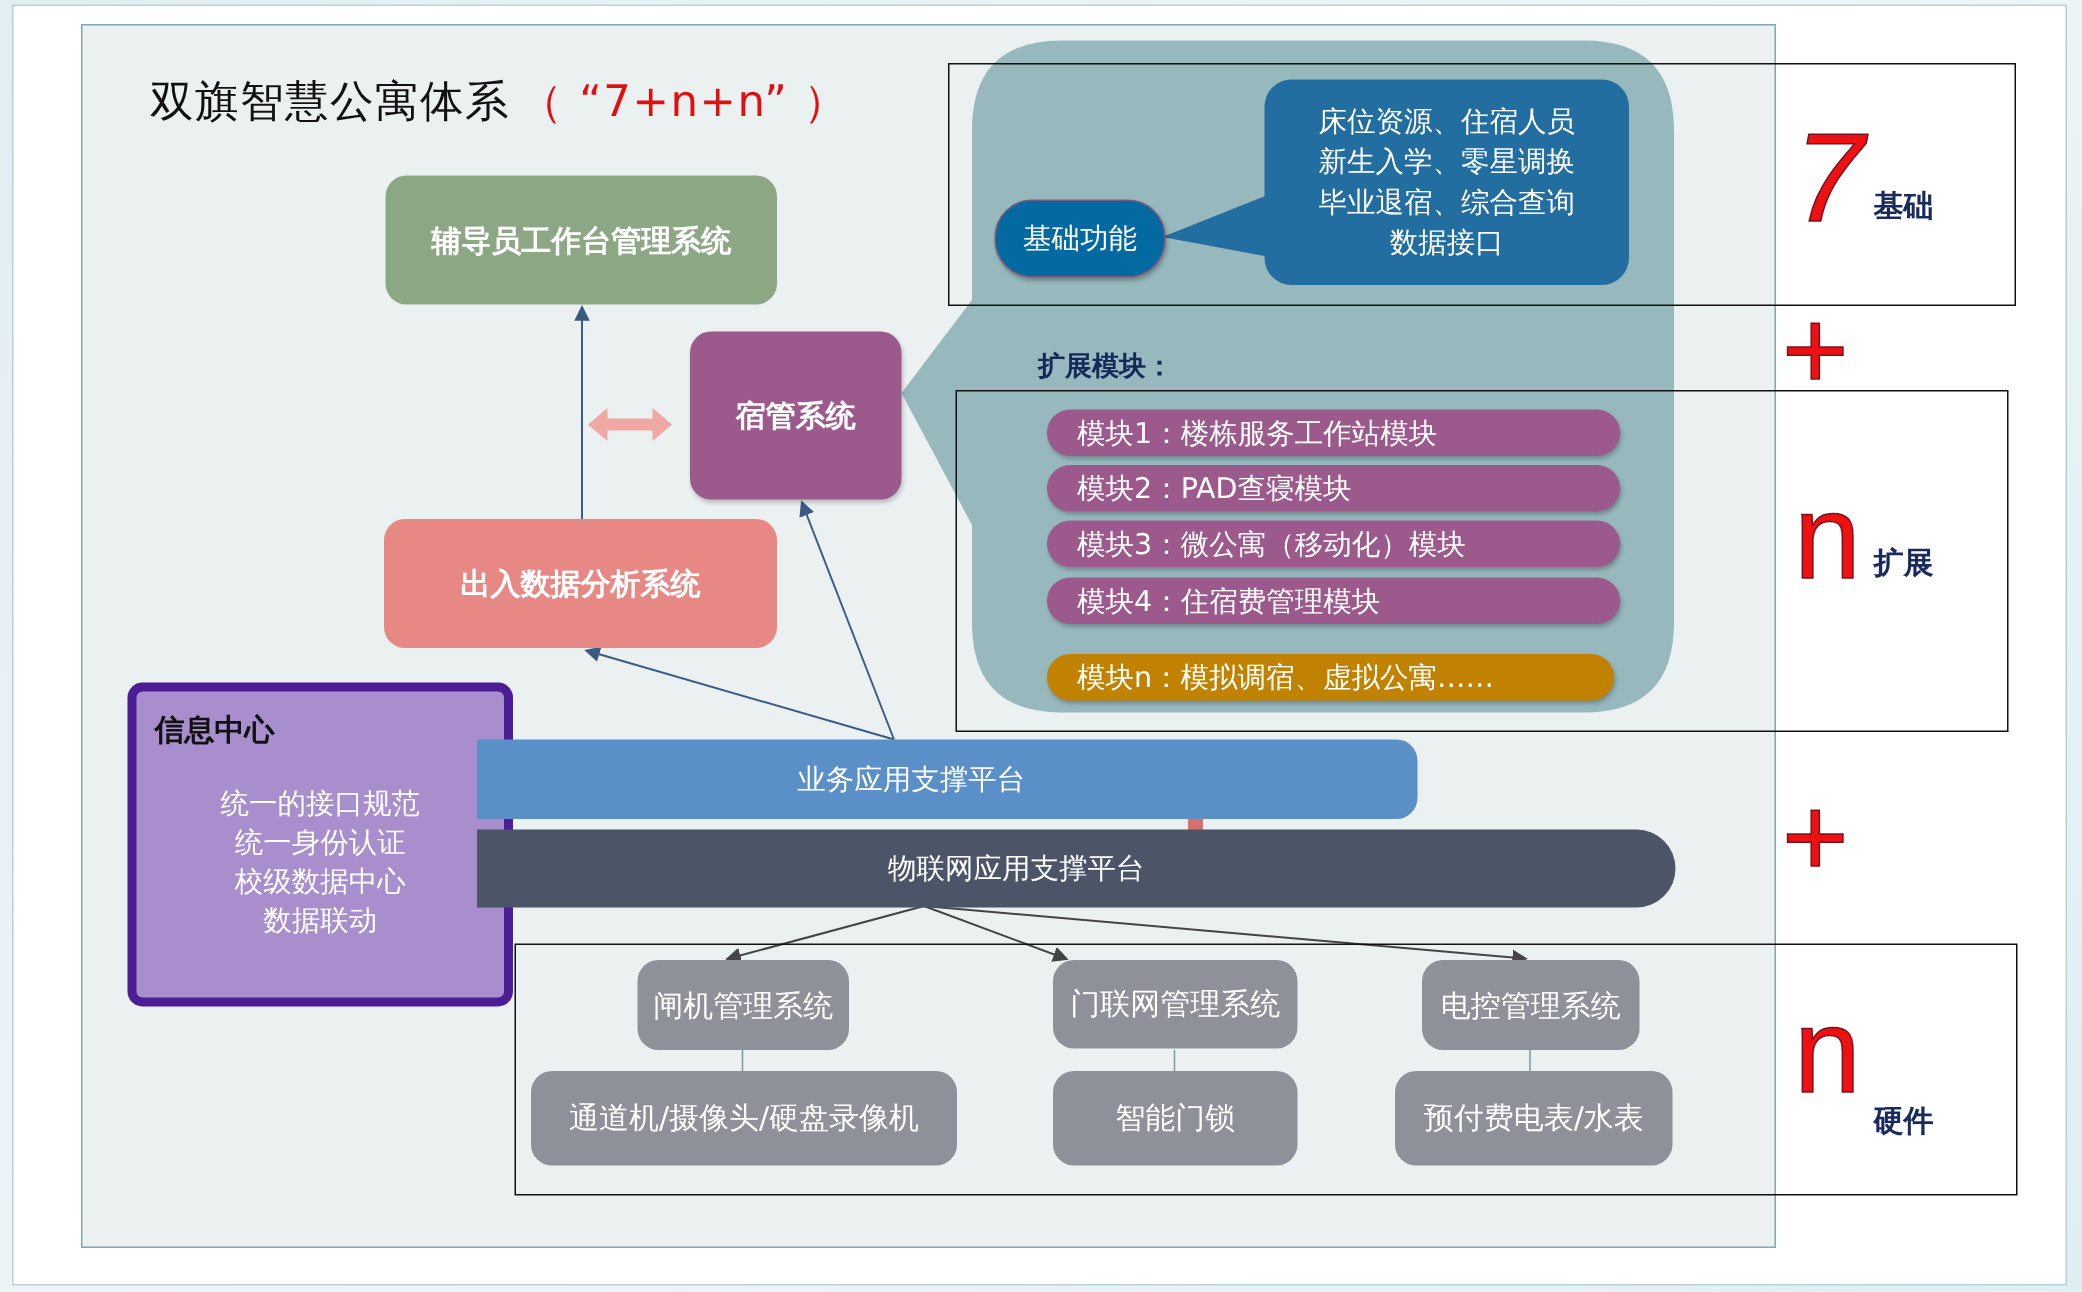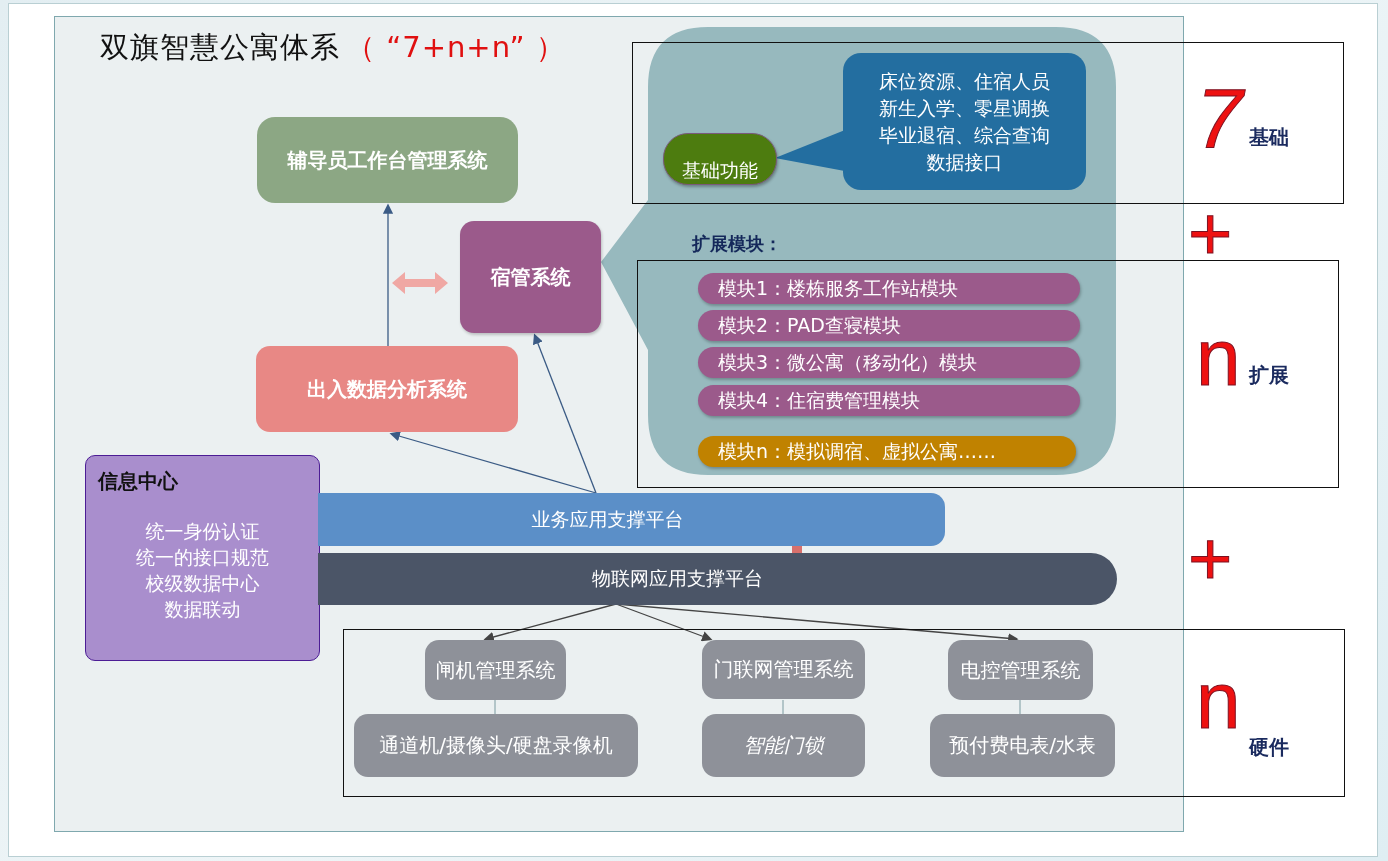--- a/index.html
+++ b/index.html
@@ -11,21 +11,21 @@
   .slide {
     position:absolute; left:8px; top:3px; width:1368px; height:852px;
     background:#ffffff; border:1px solid #b9cfd3;
   }
   .panel {
     position:absolute; left:54px; top:16px; width:1128px; height:814px;
     background:#ebf0f1; border:1px solid #7fa8ae;
   }
   .abs { position:absolute; }
   .title {
-    left:100px; top:28px; font-size:29px; color:#111; white-space:nowrap; letter-spacing:1px;
+    left:100px; top:48px; font-size:29px; color:#111; white-space:nowrap; letter-spacing:1px;
   }
   .title .red { color:#e01010; margin-left:6px; }
   .box {
     position:absolute; display:flex; align-items:center; justify-content:center;
     color:#fff; text-align:center; border-radius:14px;
   }
   .bold { font-weight:bold; }
   .outline { position:absolute; border:1.5px solid #111; background:transparent; }
   .pill {
     position:absolute; left:698px; width:382px; height:31px; border-radius:16px;
@@ -79,31 +79,31 @@
 
   <path d="M797,522 L809,538 L802,538 L802,560 L809,560 L797,576 L785,560 L792,560 L792,538 L785,538 Z" fill="#d8706c"></path>
 
   <path d="M775,158 L850,128 L850,172 Z" fill="#236ea0"></path>
 </svg>
 
 <div class="outline" style="left:632px;top:42px;width:710px;height:160px;"></div>
 <div class="outline" style="left:637px;top:260px;width:700px;height:226px;"></div>
 <div class="outline" style="left:343px;top:629px;width:1000px;height:166px;"></div>
 
-<div class="box bold" style="left:257px;top:117px;width:261px;height:86px;background:#8ca784;font-size:20px;border-radius:18px;">
+<div class="box bold" style="left:257px;top:117px;width:261px;height:86px;background:#8ca784;font-size:20px;">
   <span>辅导员工作台管理系统</span>
 </div>
 <div class="box bold" style="left:460px;top:221px;width:141px;height:112px;background:#9b5a8b;font-size:20px;box-shadow:1px 2px 3px rgba(0,0,0,0.2);">
   <span>宿管系统</span>
 </div>
 <div class="box bold" style="left:256px;top:346px;width:262px;height:86px;background:#e88885;font-size:20px;">
   <span>出入数据分析系统</span>
 </div>
 
-<div class="box" style="left:663px;top:133px;width:112px;height:50px;border-radius:25px;background:#4d7c0f;font-size:19px;border:1px solid #7a5a7a;box-shadow:1px 2px 3px rgba(0,0,0,0.3);align-items:flex-end;">
+<div class="box" style="left:663px;top:133px;width:112px;height:50px;border-radius:25px;background:#0369a1;font-size:19px;border:1px solid #7a5a7a;box-shadow:1px 2px 3px rgba(0,0,0,0.3);">
   <span>基础功能</span>
 </div>
 <div class="box" style="left:843px;top:53px;width:243px;height:137px;background:#236ea0;border-radius:18px;flex-direction:column;font-size:19px;line-height:27px;">
   <span>床位资源、住宿人员</span>
   <span>新生入学、零星调换</span>
   <span>毕业退宿、综合查询</span>
   <span>数据接口</span>
 </div>
 
 <div class="abs" style="left:692px;top:232px;font-size:18px;font-weight:bold;color:#14285a;">扩展模块：</div>
@@ -116,25 +116,25 @@
 <div class="pill" style="top:347px;background:#9b5a8b;">
   <span>模块3：微公寓（移动化）模块</span>
 </div>
 <div class="pill" style="top:385px;background:#9b5a8b;">
   <span>模块4：住宿费管理模块</span>
 </div>
 <div class="pill" style="top:436px;width:378px;background:#c08200;">
   <span>模块n：模拟调宿、虚拟公寓……</span>
 </div>
 
-<div class="abs" style="left:85px;top:455px;width:233px;height:204px;background:#a98ecd;border-radius:10px;border:1px solid #4c1d95;">
+<div class="abs" style="left:85px;top:455px;width:233px;height:204px;background:#a98ecd;border-radius:10px;border:6px solid #4c1d95;padding-left:12px;">
   <div style="position:absolute;left:12px;top:12px;font-size:20px;font-weight:bold;color:#111;">信息中心</div>
   <div style="position:absolute;left:0;top:62px;width:100%;text-align:center;color:#fff;font-size:19px;line-height:26px;">
+    <div>统一的接口规范</div>
     <div>统一身份认证</div>
-    <div>统一的接口规范</div>
     <div>校级数据中心</div>
     <div>数据联动</div>
   </div>
 </div>
 
 <div class="box" style="left:318px;top:493px;width:627px;height:53px;background:#5b8fc8;border-radius:0 14px 14px 0;font-size:19px;padding-right:48px;box-sizing:border-box;">
   <span>业务应用支撑平台</span>
 </div>
 <div class="box" style="left:318px;top:553px;width:799px;height:52px;background:#4b5567;border-radius:0 26px 26px 0;font-size:19px;padding-right:80px;box-sizing:border-box;">
   <span>物联网应用支撑平台</span>
@@ -145,21 +145,21 @@
 </div>
 <div class="box grey" style="left:702px;top:640px;width:163px;height:59px;">
   <span>门联网管理系统</span>
 </div>
 <div class="box grey" style="left:948px;top:640px;width:145px;height:60px;">
   <span>电控管理系统</span>
 </div>
 <div class="box grey" style="left:354px;top:714px;width:284px;height:63px;">
   <span>通道机/摄像头/硬盘录像机</span>
 </div>
-<div class="box grey" style="left:702px;top:714px;width:163px;height:63px;font-style:italic;">
+<div class="box grey" style="left:702px;top:714px;width:163px;height:63px;">
   <span>智能门锁</span>
 </div>
 <div class="box grey" style="left:930px;top:714px;width:185px;height:63px;">
   <span>预付费电表/水表</span>
 </div>
 
 <div class="big" style="left:1196px;top:76px;font-size:84px;font-style:italic;line-height:84px;">7</div>
 <div class="lbl" style="left:1249px;top:124px;">基础</div>
 
 <div class="big" style="left:1188px;top:196px;font-size:76px;line-height:76px;">+</div>

